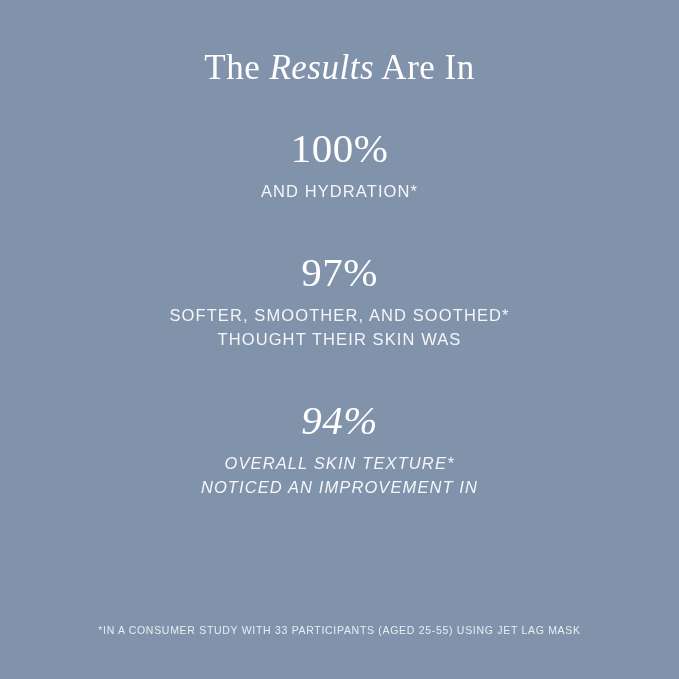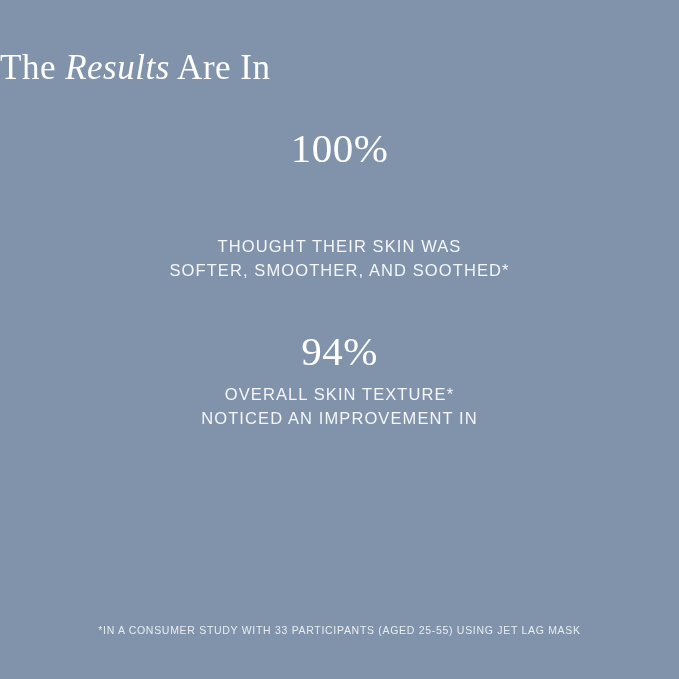--- a/index.html
+++ b/index.html
@@ -15,21 +15,21 @@
     overflow: hidden;
   }
 
   .poster {
     position: relative;
     width: 679px;
     height: 679px;
     background: #8193ab;
     display: flex;
     flex-direction: column;
-    align-items: flex-start;
+    align-items: center;
   }
 
   .headline {
     margin-top: 48px;
     font-family: "Liberation Serif", serif;
     font-size: 35px;
     letter-spacing: 0.5px;
     color: #ffffff;
     font-weight: 400;
     text-align: center;
@@ -47,20 +47,21 @@
     align-items: center;
   }
 
   .stat {
     width: 100%;
     text-align: center;
     margin-bottom: 46px;
   }
   .stat:last-child {
     margin-bottom: 0;
+    font-style: italic;
   }
 
   .stat-value {
     font-family: "Liberation Serif", serif;
     font-size: 41px;
     font-weight: 400;
     line-height: 1.1;
     color: #ffffff;
     letter-spacing: 0.5px;
   }
@@ -103,27 +104,29 @@
 
   <div class="headline">
     <span>The </span><span class="em">Results</span><span> Are In</span>
   </div>
 
   <div class="stats">
 
     <div class="stat">
       <div class="stat-value">100%</div>
       <div class="stat-label">
+        <span class="ln">AND HYDRATION*</span>
       </div>
     </div>
 
     <div class="stat">
+      <div class="stat-value">97%</div>
       <div class="stat-label">
+        <span class="ln">SOFTER, SMOOTHER, AND SOOTHED*</span>
         <span class="ln">THOUGHT THEIR SKIN WAS</span>
-        <span class="ln">SOFTER, SMOOTHER, AND SOOTHED*</span>
       </div>
     </div>
 
     <div class="stat">
       <div class="stat-value">94%</div>
       <div class="stat-label">
         <span class="ln">OVERALL SKIN TEXTURE*</span>
         <span class="ln">NOTICED AN IMPROVEMENT IN</span>
       </div>
     </div>

